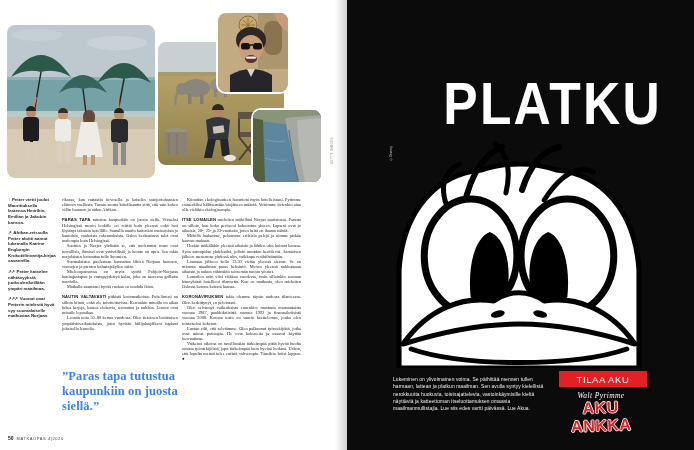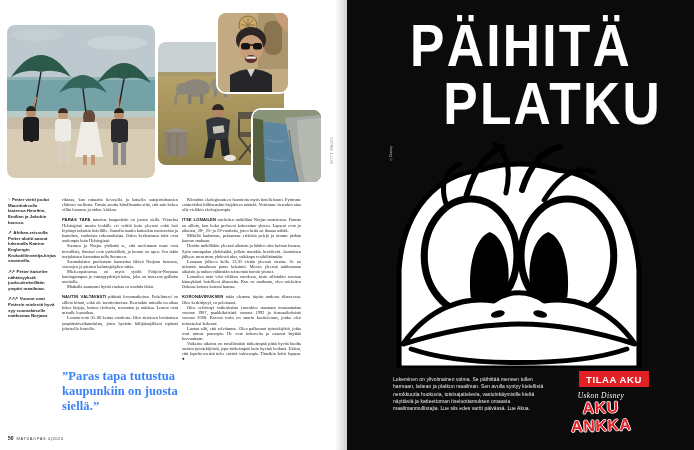--- a/index.html
+++ b/index.html
@@ -39,23 +39,23 @@
       font-size:46px;line-height:1;letter-spacing:2px;}
   .headline span{display:inline-block;transform:scale(1.12,1.28);transform-origin:center top;}
   #headline-1{top:16px;}
   #headline-2{top:74px;padding-left:32px;}
   #disney-copyright{position:absolute;left:42px;top:146px;font-size:3.6px;color:#cfcfcf;
       writing-mode:vertical-rl;transform:rotate(180deg);}
   #duck-art{position:absolute;left:46px;top:138px;width:252px;height:230px;}
   #duck-art svg{display:block;width:100%;height:100%;}
   #ad-body{position:absolute;left:46px;top:371px;width:156px;color:#f2f2f2;font-size:4.9px;
       line-height:1.5;letter-spacing:.1px;}
-  #cta-button{position:absolute;left:212px;top:371px;width:70px;height:16px;background:#e32026;
-      color:#fff;font-weight:700;font-size:9.5px;letter-spacing:.6px;display:flex;
-      align-items:center;justify-content:center;border:none;cursor:pointer;margin-left:20px;}
+  #cta-button{position:absolute;left:212px;top:371px;width:88px;height:16px;background:#e32026;
+      color:#fff;font-weight:400;font-size:9.5px;letter-spacing:.6px;display:flex;
+      align-items:center;justify-content:center;border:none;cursor:pointer;}
   #brand-script{position:absolute;left:212px;top:391px;width:84px;text-align:center;color:#fff;
       font-family:"Liberation Serif",serif;font-style:italic;font-size:7.5px;letter-spacing:.4px;}
   #brand-title{position:absolute;left:204px;top:399px;width:100px;text-align:center;color:#e32026;
       font-weight:700;font-size:16px;letter-spacing:.5px;transform:rotate(-2deg);
       text-shadow:0.8px 0 0 #fff,-0.8px 0 0 #fff,0 0.8px 0 #fff,0 -0.8px 0 #fff;}
 </style>
 </head>
 <body>
 
 <div id="stage">
@@ -210,21 +210,20 @@
     <div id="pull-quote">”Paras tapa tutustua kaupunkiin on juosta siellä.”</div>
 
     <div id="footer">
       <span class="pnum">50</span><span>MATKAOPAS</span> <span>4|2020</span>
     </div>
   </div>
 
   <div id="spine"></div>
 
   <div id="right-page">
-    <div class="headline" id="headline-1"><span>PÄIHITÄ</span></div>
     <div class="headline" id="headline-2"><span>PLATKU</span></div>
 
     <div id="disney-copyright">©Disney</div>
 
     <div id="duck-art">
       <svg viewBox="0 0 250 230" preserveAspectRatio="none">
         <path d="M6,132 C10,70 45,36 88,32 C110,24 140,24 162,32 C205,36 240,70 244,132 L244,230 L6,230 Z" fill="#ffffff" stroke="#000" stroke-width="5"></path>
         <path d="M70,70 C78,30 95,14 108,9" fill="none" stroke="#000" stroke-width="6" stroke-linecap="round"></path>
         <path d="M112,55 C118,30 112,14 101,6" fill="none" stroke="#000" stroke-width="5" stroke-linecap="round"></path>
         <path d="M128,52 C136,26 150,12 165,9" fill="none" stroke="#000" stroke-width="6" stroke-linecap="round"></path>
@@ -238,17 +237,17 @@
         <ellipse cx="104" cy="176" rx="7" ry="3.4" fill="#000" transform="rotate(-14 104 176)"></ellipse>
         <ellipse cx="146" cy="176" rx="7" ry="3.4" fill="#000" transform="rotate(14 146 176)"></ellipse>
         <path d="M18,211 C70,229 180,229 232,211" fill="none" stroke="#000" stroke-width="5" stroke-linecap="round"></path>
       </svg>
     </div>
 
     <p id="ad-body">Lukeminen on ylivoimainen voima. Se päihittää mennen tullen harmaan, lattean ja platkun maailman. Sen avulla syntyy kielellistä nerokkuutta huokuvia, toisinajattelevia, vastoinkäymisille kieltä näyttäviä ja katteettoman itseluottamuksen omaavia maailmanmullistajia. Lue siis edes vartti päivässä. Lue Akua.</p>
 
     <button id="cta-button">TILAA AKU</button>
 
-    <div id="brand-script">Uskon Disney</div>
+    <div id="brand-script">Walt Pyrimme</div>
     <div id="brand-title">AKU ANKKA</div>
   </div>
 
 </div>
 
 </body></html>

